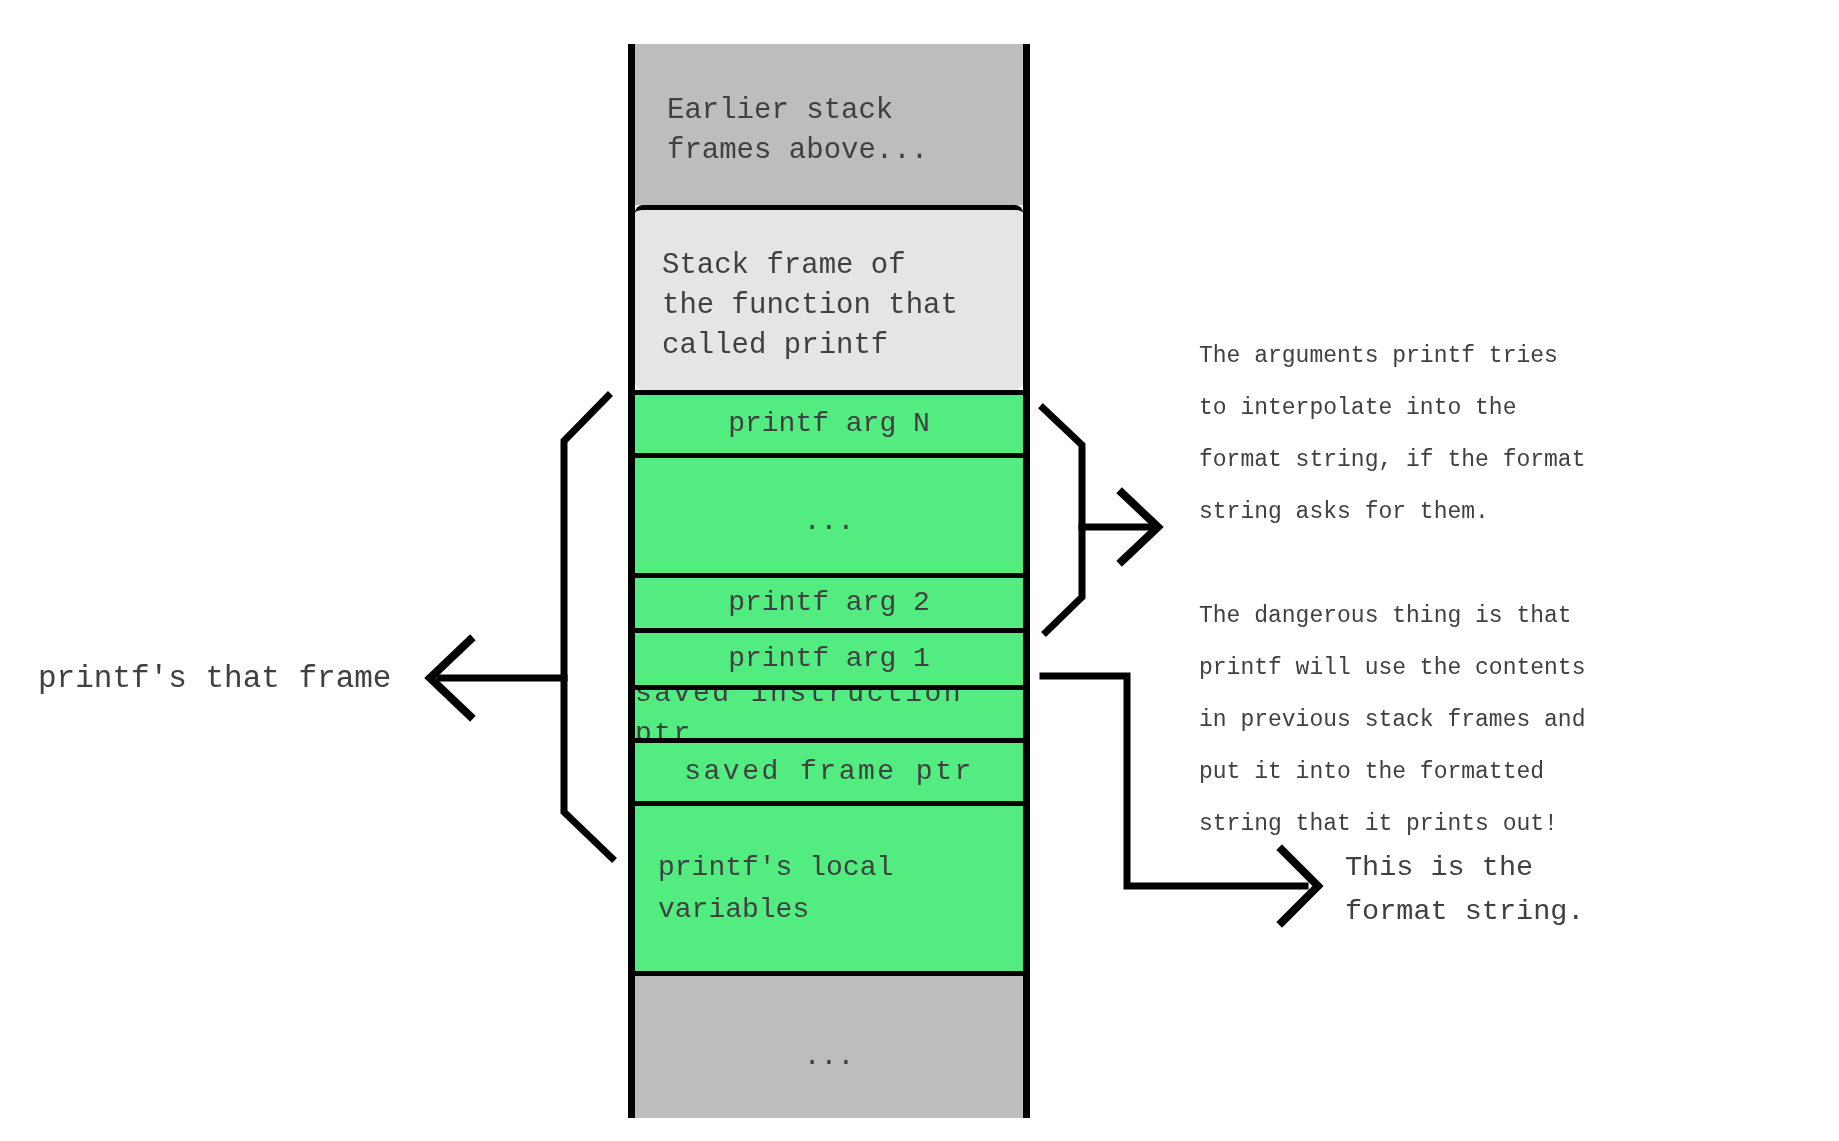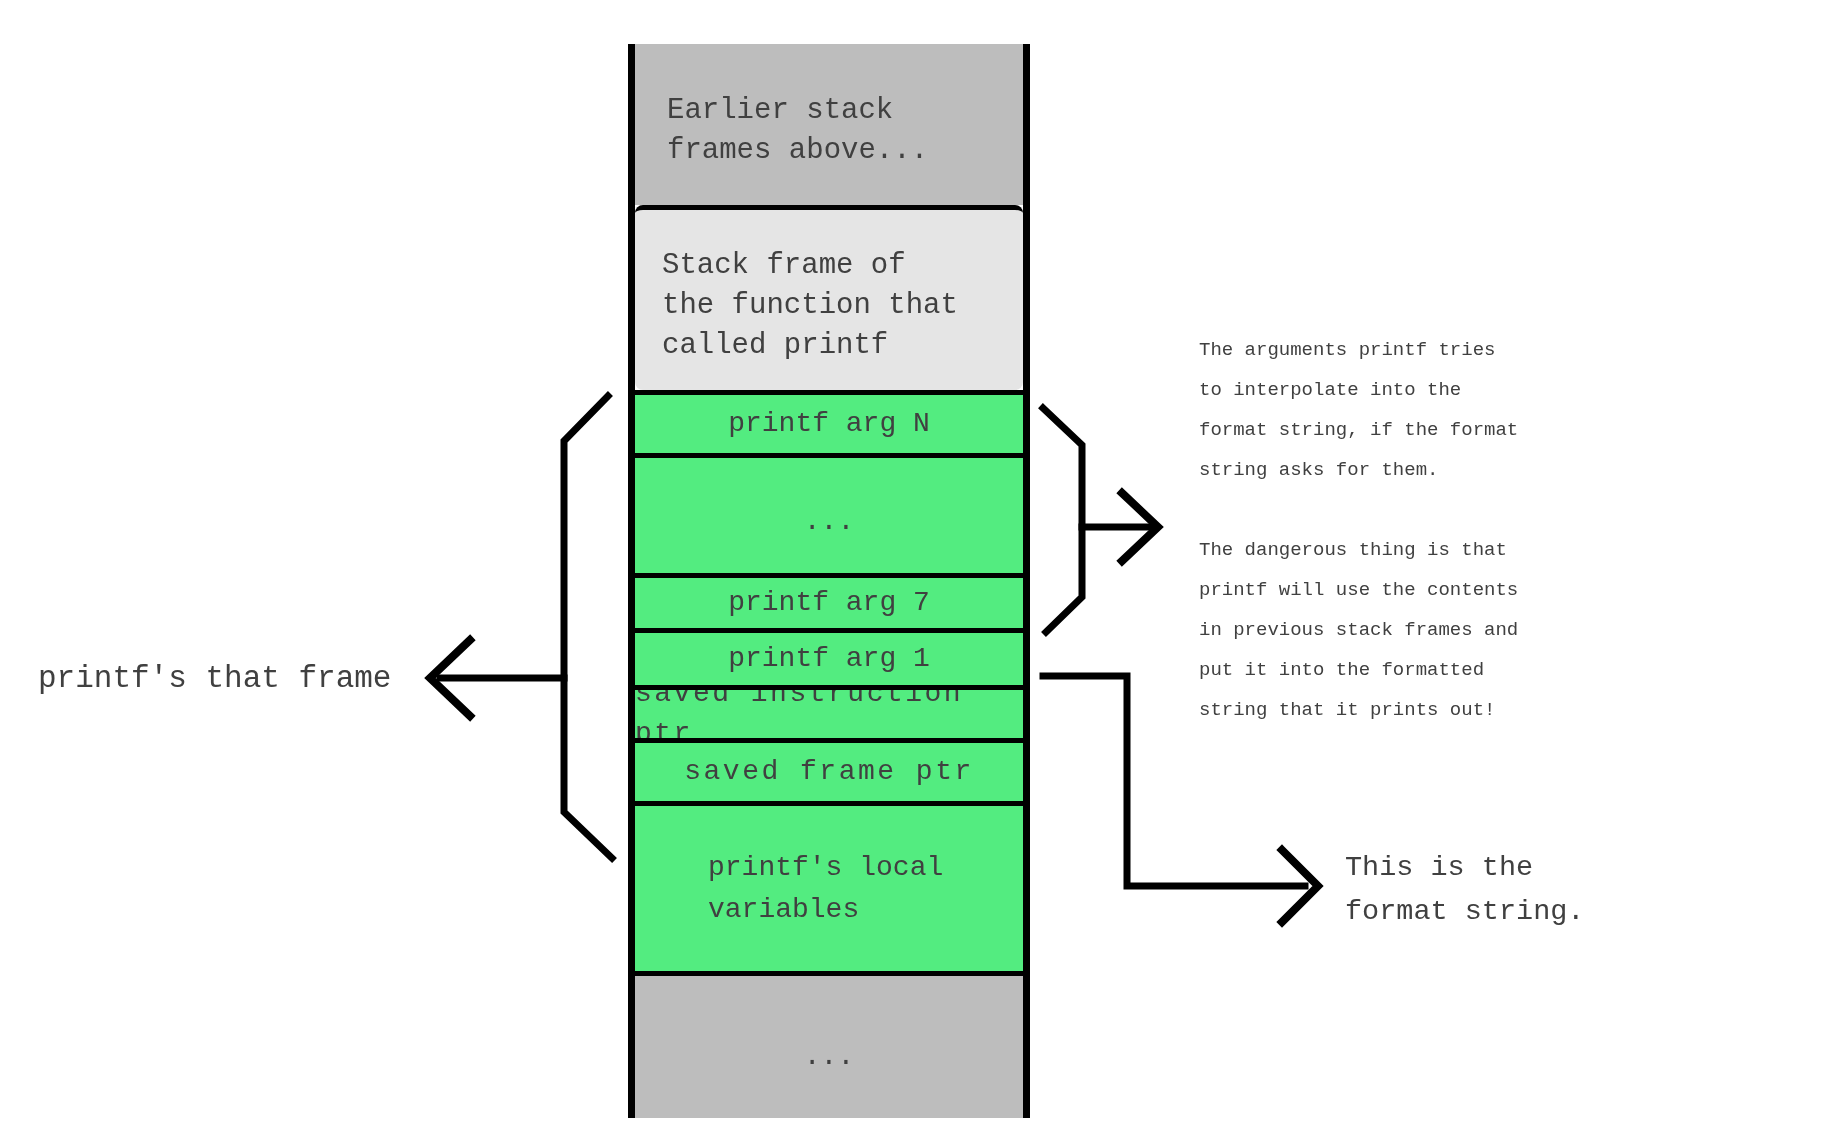--- a/index.html
+++ b/index.html
@@ -42,40 +42,40 @@
   .bg-green  { background: #53ec80; }
   .left-align { justify-content: flex-start; text-align: left; }
   .r1  { height: 169px; font-size: 29px; padding: 14px 8px 0 32px; }
   .r2  { height: 195px; font-size: 29px; padding: 12px 8px 0 27px; border-radius: 8px; }
   .r3  { height: 66px;  }
   .r4  { height: 127px; }
   .r5  { height: 58px;  }
   .r6  { height: 60px;  }
   .r7  { height: 55px;  }
   .r8  { height: 67px;  }
-  .r9  { height: 179px; line-height: 42px; padding-left: 73px; }
+  .r9  { height: 179px; line-height: 42px; padding-left: 23px; }
   .r10 { height: 155px; }
   .small { font-size: 28px; letter-spacing: 2.5px; }
   .dots span { transform: translateY(6px); display: inline-block; }
   .r10.dots span { transform: translateY(10px); }
 
   
   .label-left {
     position: absolute;
     left: 38px;
     top: 661px;
     font-size: 31px;
     white-space: nowrap;
   }
   .note-args {
     position: absolute;
     left: 1199px;
     top: 330px;
-    font-size: 19px;
-    line-height: 40px;
+    font-size: 23px;
+    line-height: 52px;
     white-space: pre-line;
   }
   .note-format {
     position: absolute;
     left: 1345px;
     top: 846px;
     font-size: 28.5px;
     line-height: 44px;
     white-space: pre-line;
   }
@@ -103,21 +103,21 @@
 <div class="canvas">
 
   <div class="stack">
     <div class="cell r1 bg-outer left-align"><span>Earlier stack
 frames above...</span></div>
     <div class="cell r2 bg-caller left-align"><span>Stack frame of
 the function that
 called printf</span></div>
     <div class="cell r3 bg-green"><span>printf arg N</span></div>
     <div class="cell r4 bg-green dots"><span>...</span></div>
-    <div class="cell r5 bg-green"><span>printf arg 7</span></div>
+    <div class="cell r5 bg-green"><span>printf arg 2</span></div>
     <div class="cell r6 bg-green"><span>printf arg 1</span></div>
     <div class="cell r7 bg-green small"><span>saved instruction ptr</span></div>
     <div class="cell r8 bg-green small"><span>saved frame ptr</span></div>
     <div class="cell r9 bg-green left-align"><span>printf's local
 variables</span></div>
     <div class="cell r10 bg-outer dots"><span>...</span></div>
   </div>
 
   <div class="label-left">printf's that frame</div>
 

